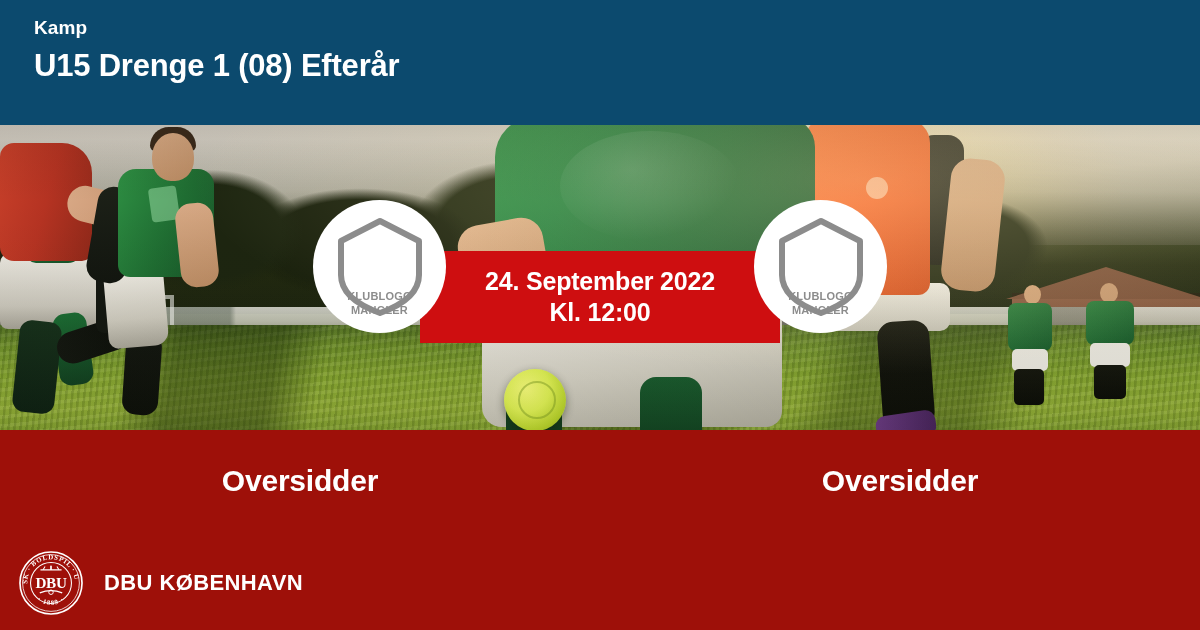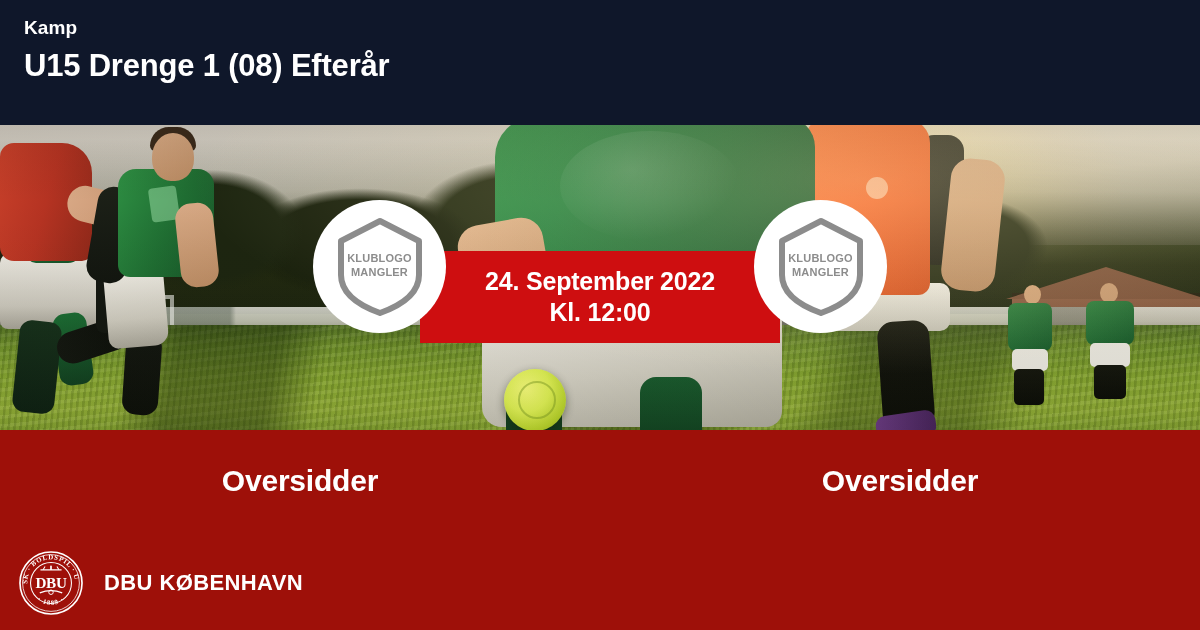--- a/index.html
+++ b/index.html
@@ -21,23 +21,23 @@
     overflow: hidden;
     background: #9E1009;
   }
 
   
   .header {
     position: absolute;
     left: 0; top: 0;
     width: 1200px;
     height: 125px;
-    background: #0f172a;
+    background: #0c4a6e;
     box-sizing: border-box;
-    padding: 16px 0 0 24px;
+    padding: 16px 0 0 34px;
   }
   .header-kicker {
     color: #ffffff;
     font-size: 19px;
     font-weight: bold;
     letter-spacing: 0.1px;
     line-height: 24px;
   }
   .header-title {
     color: #ffffff;
@@ -400,21 +400,21 @@
     align-items: center;
     justify-content: center;
   }
   .badge-left  { left: 313px; }
   .badge-right { left: 754px; }
 
   .shield-wrap {
     position: relative;
     width: 92px; height: 100px;
     display: flex;
-    align-items: center;
+    align-items: flex-end;
     justify-content: center;
   }
   .shield-wrap svg {
     position: absolute;
     left: 0; top: 0;
   }
   .shield-text {
     position: relative;
     text-align: center;
     color: #8c8c8c;

